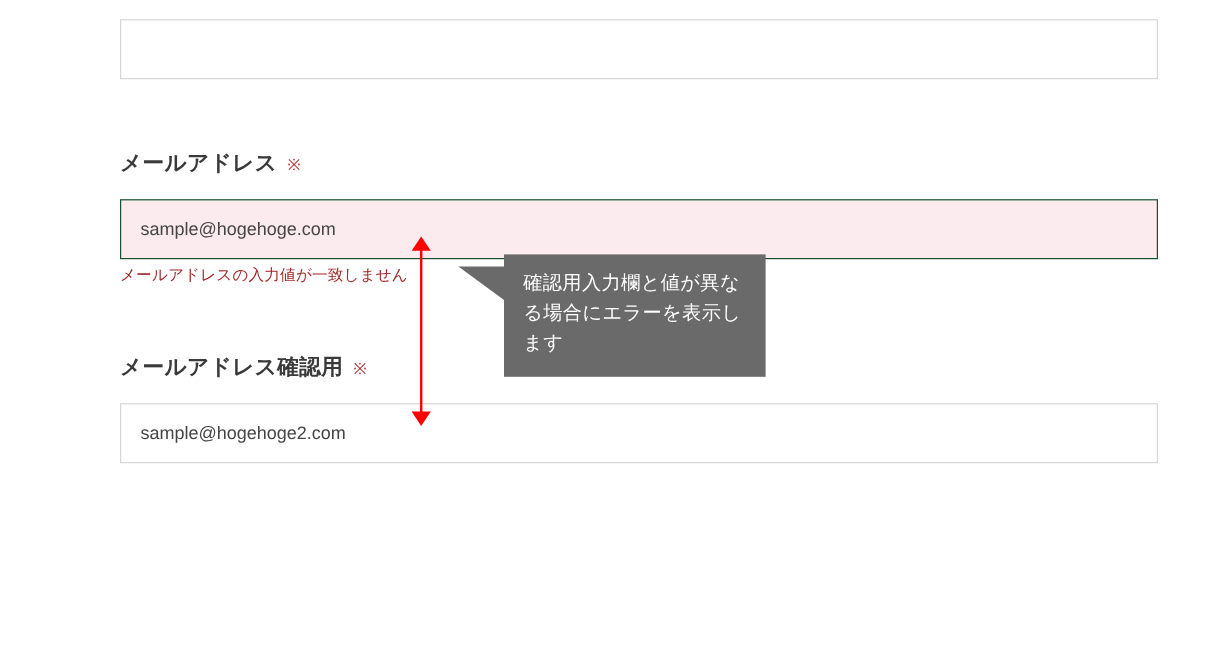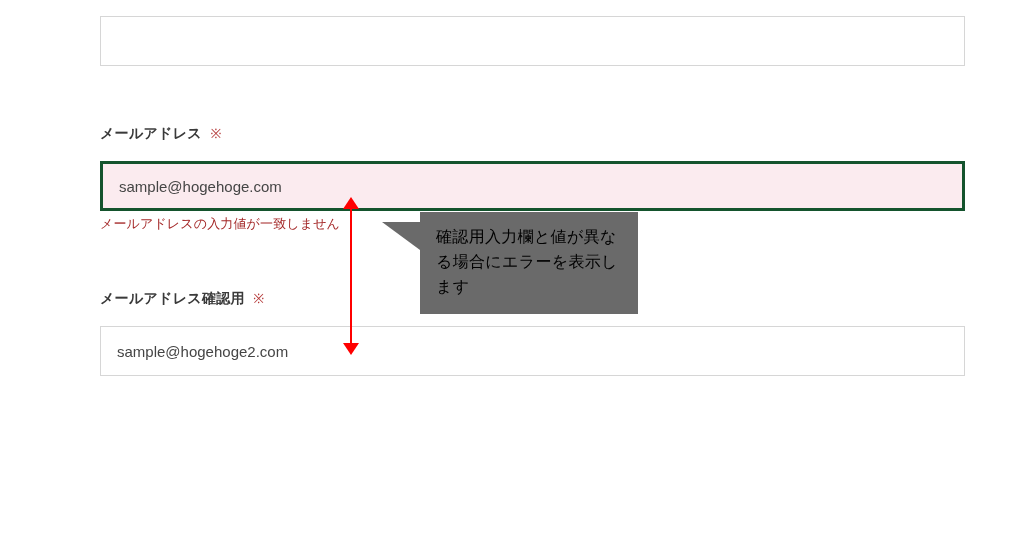--- a/index.html
+++ b/index.html
@@ -20,21 +20,21 @@
   .top-input {
     width: 100%;
     height: 50px;
     border: 1px solid #d6d6d6;
     background: #ffffff;
     padding: 0 16px;
     font-size: 15px;
     margin-top: 16px;
   }
   .label {
-    font-size: 14px;
+    font-size: 18px;
     font-weight: 600;
     color: #3a3a3a;
     letter-spacing: 0.02em;
     display: inline-block;
   }
   .req-mark {
     font-size: 13px;
     color: #b43939;
     margin-left: 4px;
   }
@@ -45,37 +45,37 @@
     background: #ffffff;
     padding: 0 16px;
     font-size: 15px;
     color: #454545;
     margin-top: 18px;
     outline: none;
     font-family: inherit;
   }
   .input-error {
     background: #fbebef;
-    border: 3px solid #14532d;
+    border: 1px solid #14532d;
   }
   .error-msg {
     font-size: 13px;
     color: #a42828;
     margin-top: 4px;
     letter-spacing: 0.01em;
   }
 
   
   .callout {
     position: absolute;
     left: 420px;
     top: 212px;
     width: 218px;
     background: #6a6a6a;
-    color: #000000;
+    color: #ffffff;
     font-size: 16px;
     line-height: 1.55;
     padding: 13px 20px 15px 16px;
     letter-spacing: 0.02em;
   }
   .callout::before {
     content: "";
     position: absolute;
     left: -38px;
     top: 10px;

